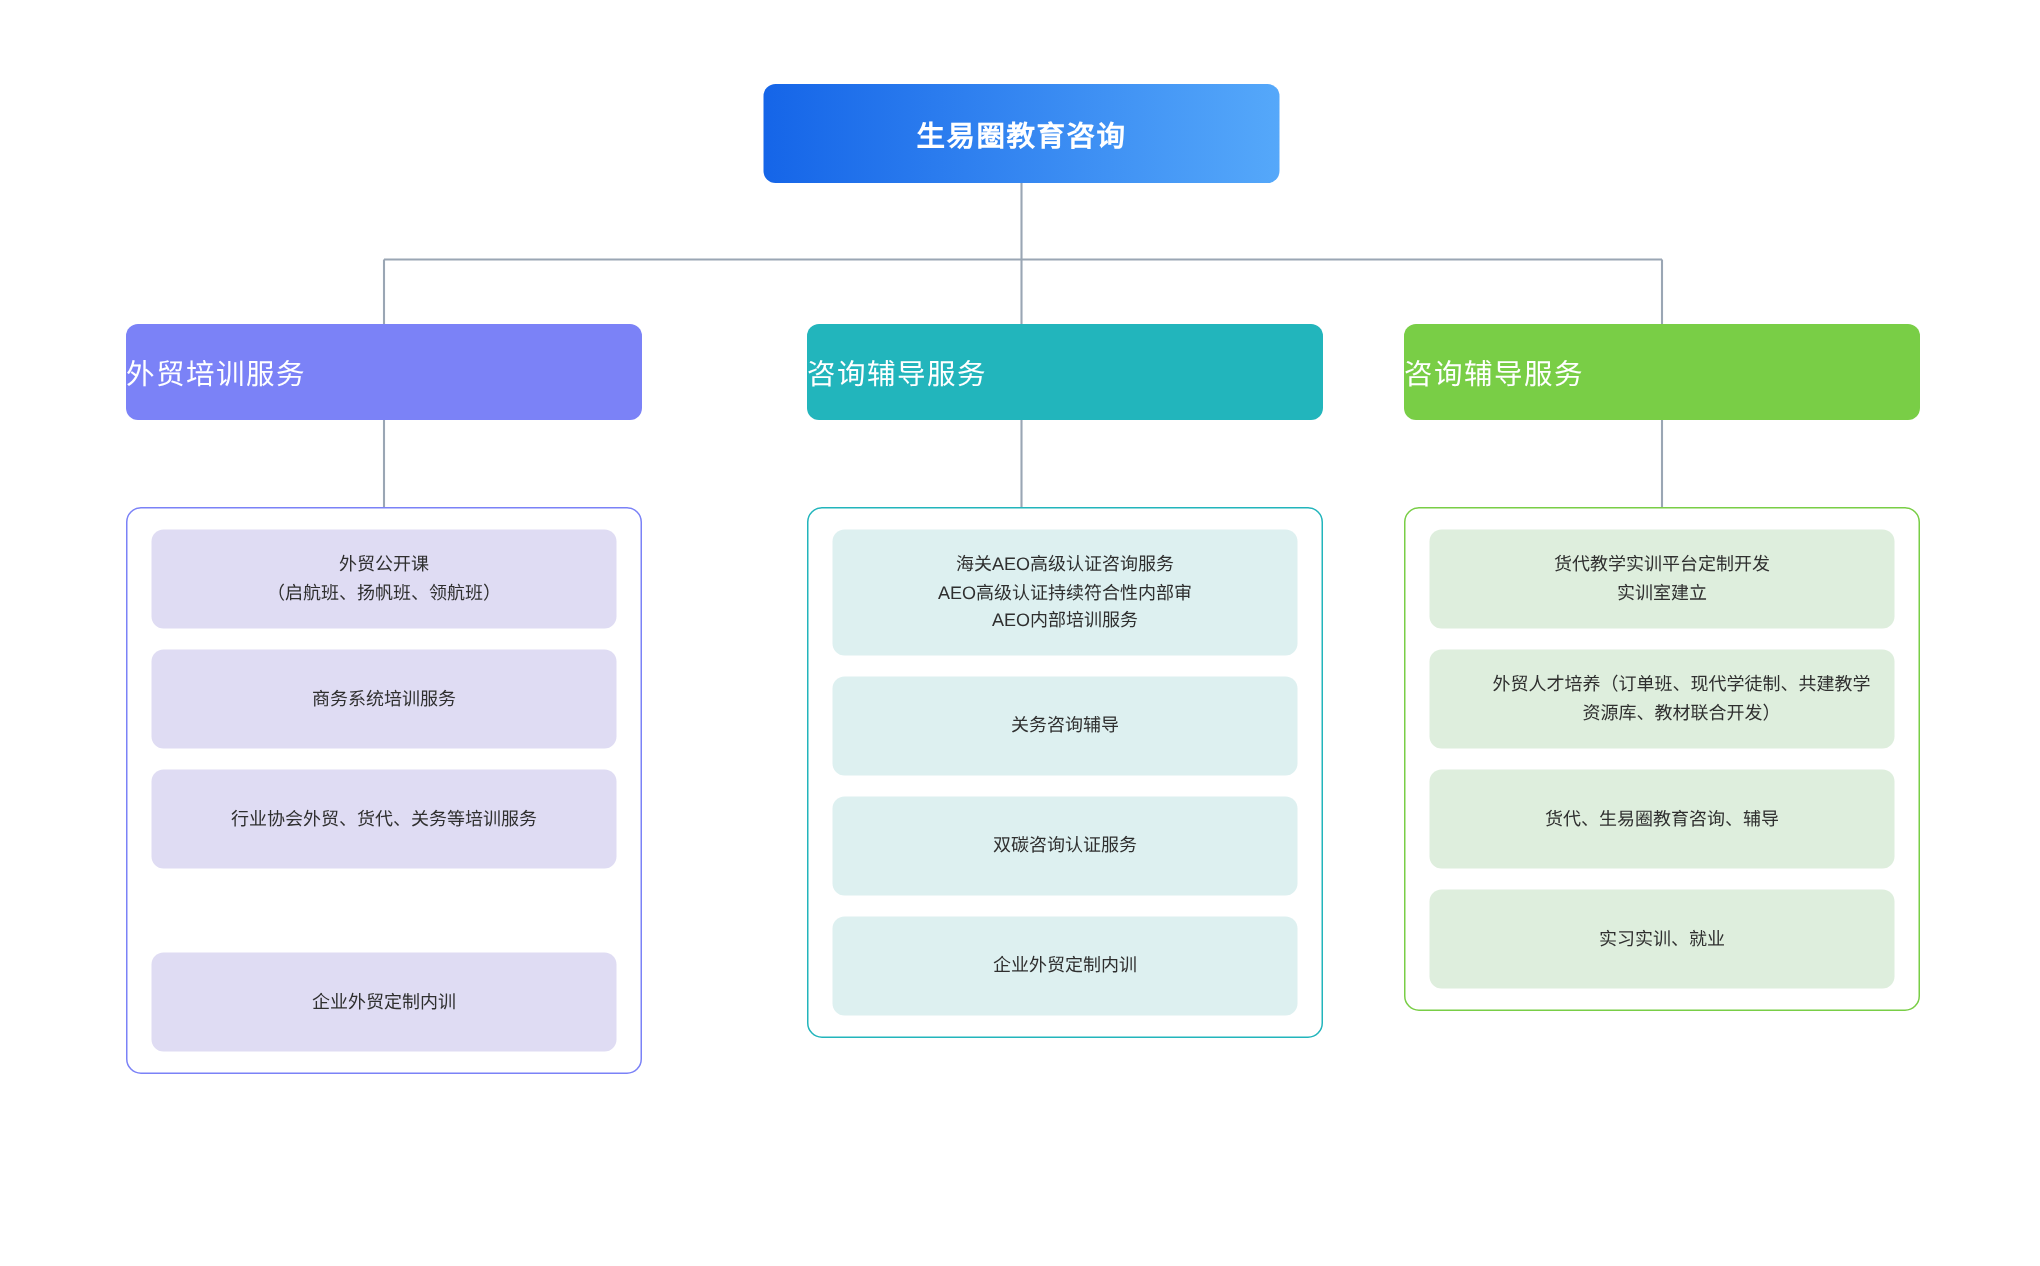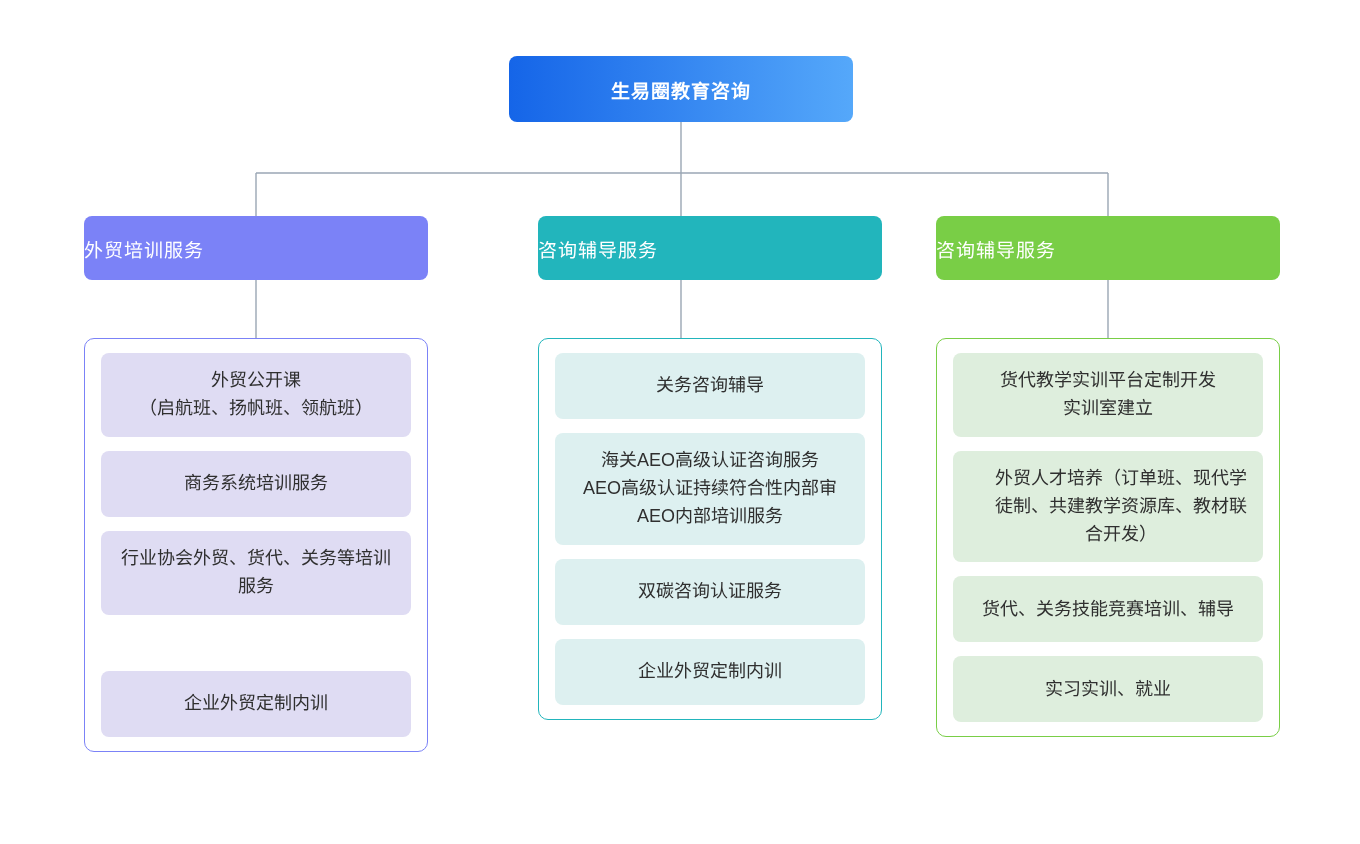--- a/index.html
+++ b/index.html
@@ -90,21 +90,21 @@
 
   .leaf-card {
     box-sizing: border-box;
     border-radius: 8px;
     padding: 14px 12px;
     min-height: 66px;
     display: flex;
     align-items: center;
     justify-content: center;
     text-align: center;
-    font-size: 18px;
+    font-size: 12px;
     line-height: 1.55;
     color: #2f2f2f;
     white-space: pre-line;
   }
 </style>
 </head>
 <body>
 
 <div id="chart-root">
 
@@ -140,35 +140,35 @@
       <div class="leaf-card" style="background: rgb(223, 220, 243);">行业协会外贸、货代、关务等培训服务</div>
       <div class="leaf-card" style="background: rgb(223, 220, 243); margin-top: 42px;">企业外贸定制内训</div>
     </div>
   </div>
 
   <div class="branch-col col-1">
     <div class="branch-header" style="background: rgb(34, 181, 188);">
       <span>咨询辅导服务</span>
     </div>
     <div class="branch-panel" style="border-color: rgb(34, 181, 188);">
-      <div class="leaf-card" style="background: rgb(221, 240, 240);">关务咨询辅导</div>
       <div class="leaf-card" style="background: rgb(221, 240, 240);">海关AEO高级认证咨询服务
 AEO高级认证持续符合性内部审
 AEO内部培训服务</div>
+      <div class="leaf-card" style="background: rgb(221, 240, 240);">关务咨询辅导</div>
       <div class="leaf-card" style="background: rgb(221, 240, 240);">双碳咨询认证服务</div>
       <div class="leaf-card" style="background: rgb(221, 240, 240);">企业外贸定制内训</div>
     </div>
   </div>
 
   <div class="branch-col col-2">
     <div class="branch-header" style="background: rgb(121, 206, 70);">
       <span>咨询辅导服务</span>
     </div>
     <div class="branch-panel" style="border-color: rgb(121, 206, 70);">
       <div class="leaf-card" style="background: rgb(222, 238, 221);">货代教学实训平台定制开发
 实训室建立</div>
       <div class="leaf-card" style="background: rgb(222, 238, 221); padding-left: 38px;">外贸人才培养（订单班、现代学徒制、共建教学资源库、教材联合开发）</div>
-      <div class="leaf-card" style="background: rgb(222, 238, 221);">货代、关务技能竞赛培训、辅导</div>
+      <div class="leaf-card" style="background: rgb(222, 238, 221);">货代、生易圈教育咨询、辅导</div>
       <div class="leaf-card" style="background: rgb(222, 238, 221);">实习实训、就业</div>
     </div>
   </div>
 
 </div>
 
 </body></html>

